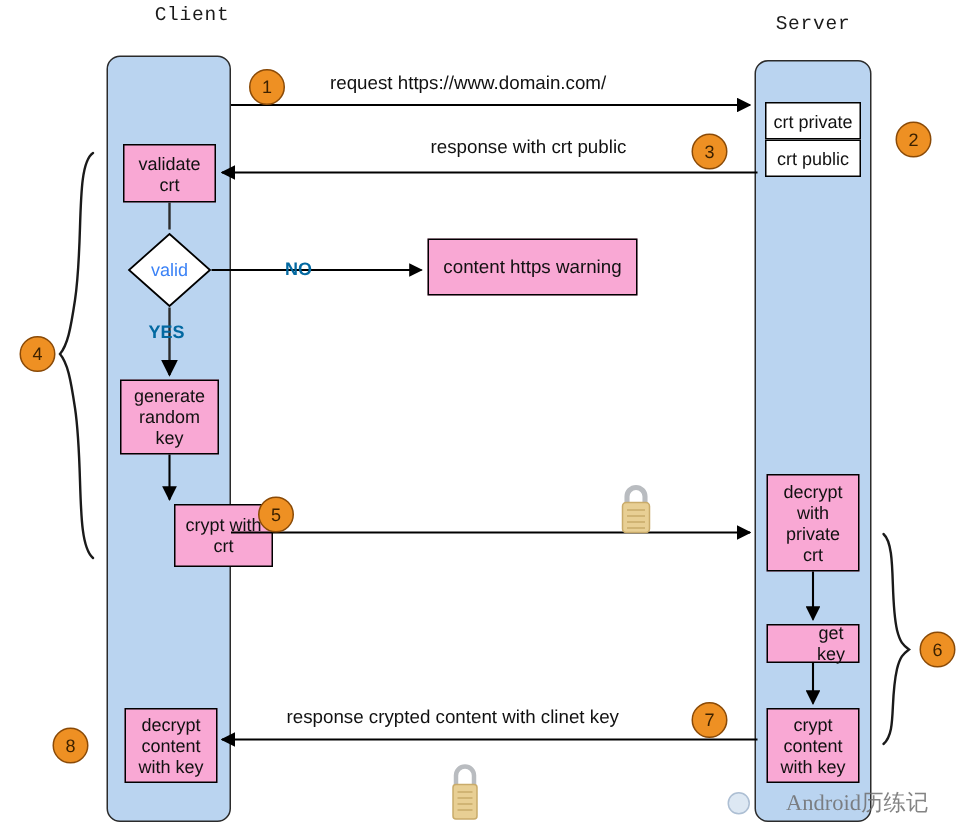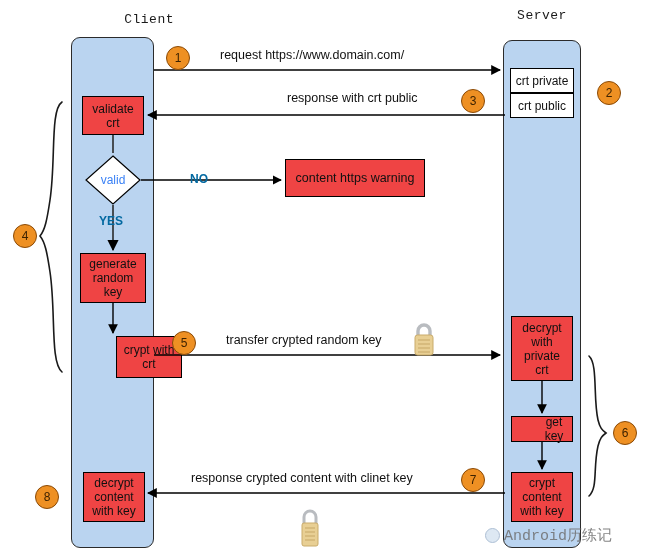--- a/index.html
+++ b/index.html
@@ -27,21 +27,21 @@
   }
   .lane {
     position: absolute;
     background: #bad4f0;
     border: 1px solid #2b2b2b;
     border-radius: 9px;
     box-sizing: border-box;
   }
   .node {
     position: absolute;
-    background: #ef4444;
+    background: #f9a8d4;
     border: 1px solid #000000;
     box-sizing: border-box;
     display: flex;
     align-items: center;
     justify-content: center;
     text-align: center;
     font-size: 12px;
     line-height: 14px;
     color: #111111;
     white-space: pre-line;
@@ -114,38 +114,39 @@
   .watermark {
     position: absolute;
     display: flex;
     align-items: center;
     gap: 4px;
     opacity: 0.85;
   }
   .wm-text {
     font-size: 15px;
     color: #6f6f6f;
-    font-family: Liberation Mono, monospace;
-    white-space: nowrap;
+    font-family: Liberation Serif, serif;
+    white-space: nowrap;
+    margin-left: 20px;
   }
   .wm-logo {
     width: 15px;
     height: 15px;
     border-radius: 50%;
     background: #d8e4f2;
     border: 1px solid #9fb4cc;
     box-sizing: border-box;
   }
 </style>
 </head>
 <body>
 
 <div id="stage">
 
-  <div class="lane-title" style="left:82px; top:12px; width:92px; text-align:right;">Client</div>
+  <div class="lane-title" style="left:82px; top:2px; width:92px; text-align:center;">Client</div>
   <div class="lane-title" style="left:498px; top:8px; width:88px; text-align:center;">Server</div>
 
   <div class="lane" style="left:71px; top:37px; width:83px; height:511px;"></div>
   <div class="lane" style="left:503px; top:40px; width:78px; height:508px;"></div>
 
   <div class="node" style="left:82px; top:96px; width:62px; height:39px;">validate
 crt</div>
 
   <div class="diamond-wrap" style="left:85px; top:155px; width:56px; height:50px;">
     <svg width="56" height="50" viewBox="0 0 56 50">
@@ -209,21 +210,20 @@
 
     <line x1="542" y1="442" x2="542" y2="469" stroke="#000" stroke-width="1.4" marker-end="url(#arrow)"></line>
 
     <path d="M 62 102 C 50 110, 56 160, 50 200 C 47 220, 45 230, 40 236 C 45 242, 47 252, 50 272 C 56 312, 50 362, 62 372" fill="none" stroke="#1a1a1a" stroke-width="1.6" stroke-linecap="round"></path>
 
     <path d="M 589 356 C 598 364, 593 398, 598 420 C 600 428, 602 430, 606 433 C 602 436, 600 438, 598 446 C 593 468, 598 488, 589 496" fill="none" stroke="#1a1a1a" stroke-width="1.6" stroke-linecap="round"></path>
   </svg>
 
   <div class="msg-label" style="left:220px; top:48px;">request https://www.domain.com/</div>
   <div class="msg-label" style="left:287px; top:91px;">response with crt public</div>
-  <div class="msg-label" style="left:226px; top:333px;">transfer crypted random key</div>
   <div class="msg-label" style="left:191px; top:471px;text-align:right;">response crypted content with clinet key</div>
 
   <div class="edge-label" style="left:190px; top:172px;">NO</div>
   <div class="edge-label" style="left:99px; top:214px;">YES</div>
 
   <div class="lock" style="left:409px; top:320px;">
     <svg width="30" height="36" viewBox="0 0 30 36">
       <path d="M9 16 V11 a6 6 0 0 1 12 0 V16" fill="none" stroke="#b9bcc0" stroke-width="3.4"></path>
       <rect x="6" y="15" width="18" height="20" rx="2.5" fill="#e8cf94" stroke="#c9ab6a" stroke-width="1"></rect>
       <line x1="9" y1="20" x2="21" y2="20" stroke="#c9ab6a" stroke-width="1.1"></line>

